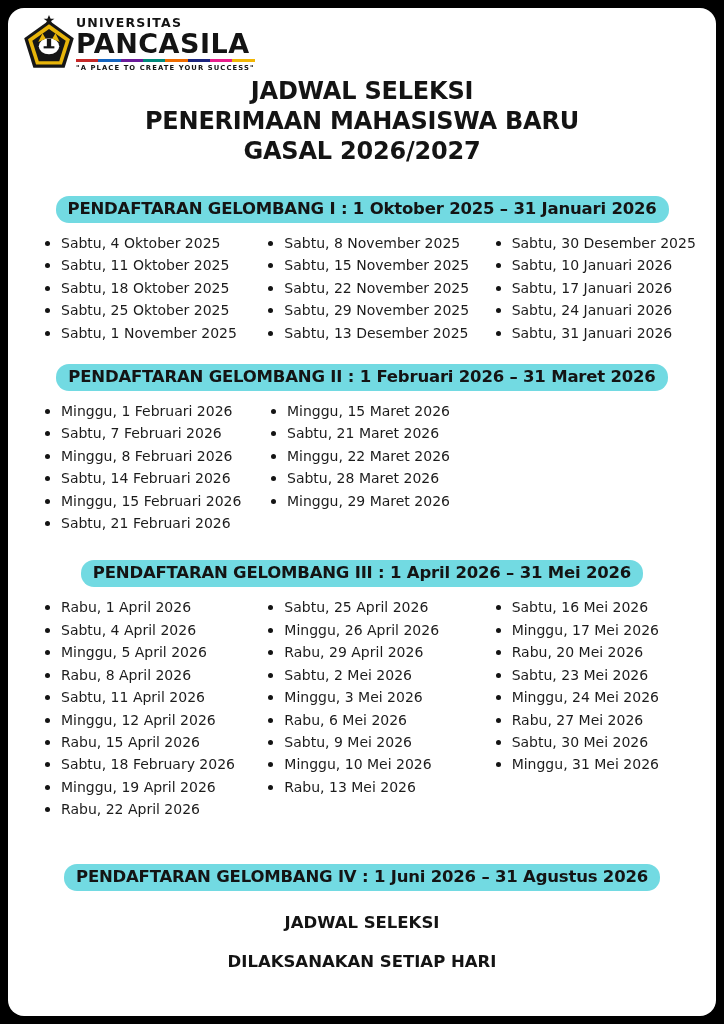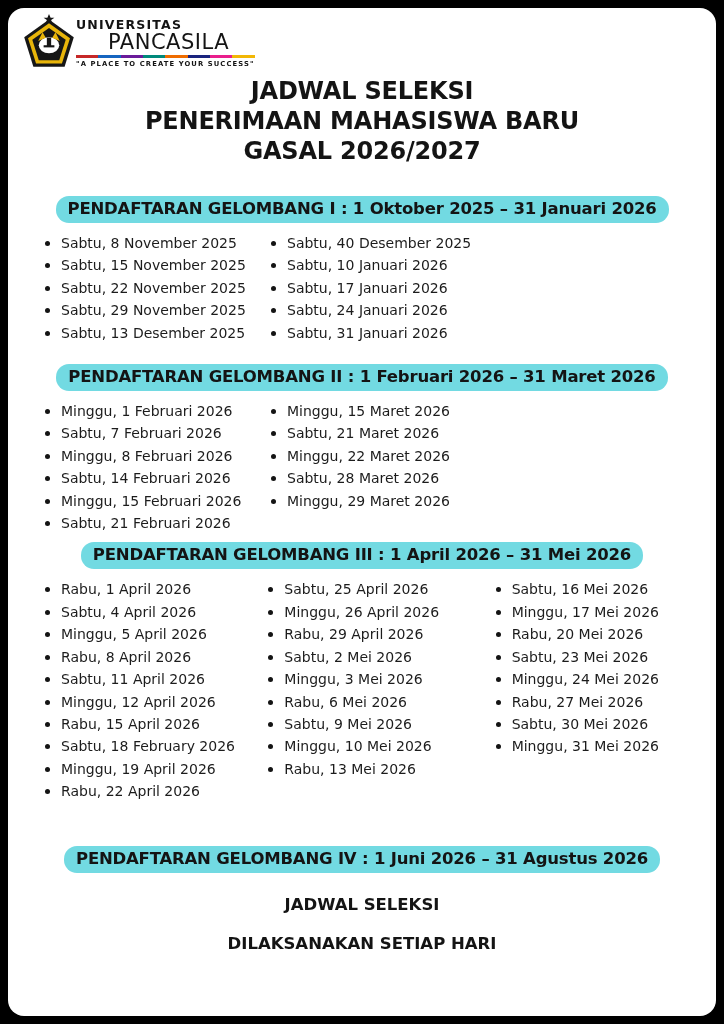--- a/index.html
+++ b/index.html
@@ -11,36 +11,36 @@
     color:var(--ink); position:relative;
   }
   .card {
     position:absolute; left:8px; top:8px; width:708px; height:1008px;
     background:#fff; border-radius:16px; overflow:hidden;
   }
   
   .logo { position:absolute; top:6px; left:14px; display:flex; align-items:center; }
   .logo-text { display:flex; flex-direction:column; padding-top:2px; }
   .org-top { font-size:12.5px; font-weight:700; letter-spacing:1.2px; line-height:1.1; }
-  .org-name { font-size:21px; font-weight:400; letter-spacing:.5px; line-height:1.0;margin-left:32px; }
+  .org-name { font-size:27px; font-weight:700; letter-spacing:.5px; line-height:1.0; }
   .stripes { display:flex; height:3px; width:100%; margin:2px 0 2px; }
   .stripes span { flex:1 1 auto; height:3px; }
   .tagline { font-size:6.8px; font-weight:700; letter-spacing:1.1px; }
   
   .title { margin-top:68px; text-align:center; font-weight:700; font-size:24px; line-height:30px; letter-spacing:-.2px; }
   
   .section-header-row { text-align:center; }
   .pill {
     display:inline-block; background:var(--highlight); border-radius:13px;
     padding:3px 12px 5px; font-size:16.5px; font-weight:700; letter-spacing:-.2px;
     white-space:nowrap;
   }
   .sec1 .section-header-row { margin-top:30px; }
   .sec2 .section-header-row { margin-top:20px; }
-  .sec3 .section-header-row { margin-top:8px;text-decoration:underline; }
+  .sec3 .section-header-row { margin-top:26px;text-decoration:underline; }
   .sec4 .section-header-row { margin-top:43px; }
   .cols { display:flex; padding-left:34px; margin-top:9px; }
   .col { list-style:none; margin:0; padding:0; width:226px; }
   .col:nth-child(2){ width:230px; }
   .col li {
     position:relative; padding-left:19px; font-size:14px; line-height:22.4px;
     white-space:nowrap; color:#1c1c1c;
   }
   .col li::before {
     content:""; position:absolute; left:3px; top:9px;
@@ -90,28 +90,35 @@
     <div>PENERIMAAN MAHASISWA BARU</div>
     <div>GASAL 2026/2027</div>
   </div>
 
   <div class="section sec1">
     <div class="section-header-row">
       <span class="pill">PENDAFTARAN GELOMBANG I : 1 Oktober 2025 – 31 Januari 2026</span>
     </div>
     <div class="cols">
       <ul class="col">
+          <li>Sabtu, 4 Oktober 2025</li>
+          <li>Sabtu, 11 Oktober 2025</li>
+          <li>Sabtu, 18 Oktober 2025</li>
+          <li>Sabtu, 25 Oktober 2025</li>
+          <li>Sabtu, 1 November 2025</li>
+        </ul>
+      <ul class="col">
           <li>Sabtu, 8 November 2025</li>
           <li>Sabtu, 15 November 2025</li>
           <li>Sabtu, 22 November 2025</li>
           <li>Sabtu, 29 November 2025</li>
           <li>Sabtu, 13 Desember 2025</li>
         </ul>
       <ul class="col">
-          <li>Sabtu, 40 Desember 2025</li>
+          <li>Sabtu, 30 Desember 2025</li>
           <li>Sabtu, 10 Januari 2026</li>
           <li>Sabtu, 17 Januari 2026</li>
           <li>Sabtu, 24 Januari 2026</li>
           <li>Sabtu, 31 Januari 2026</li>
         </ul>
     </div>
   </div>
 
   <div class="section sec2">
     <div class="section-header-row">

